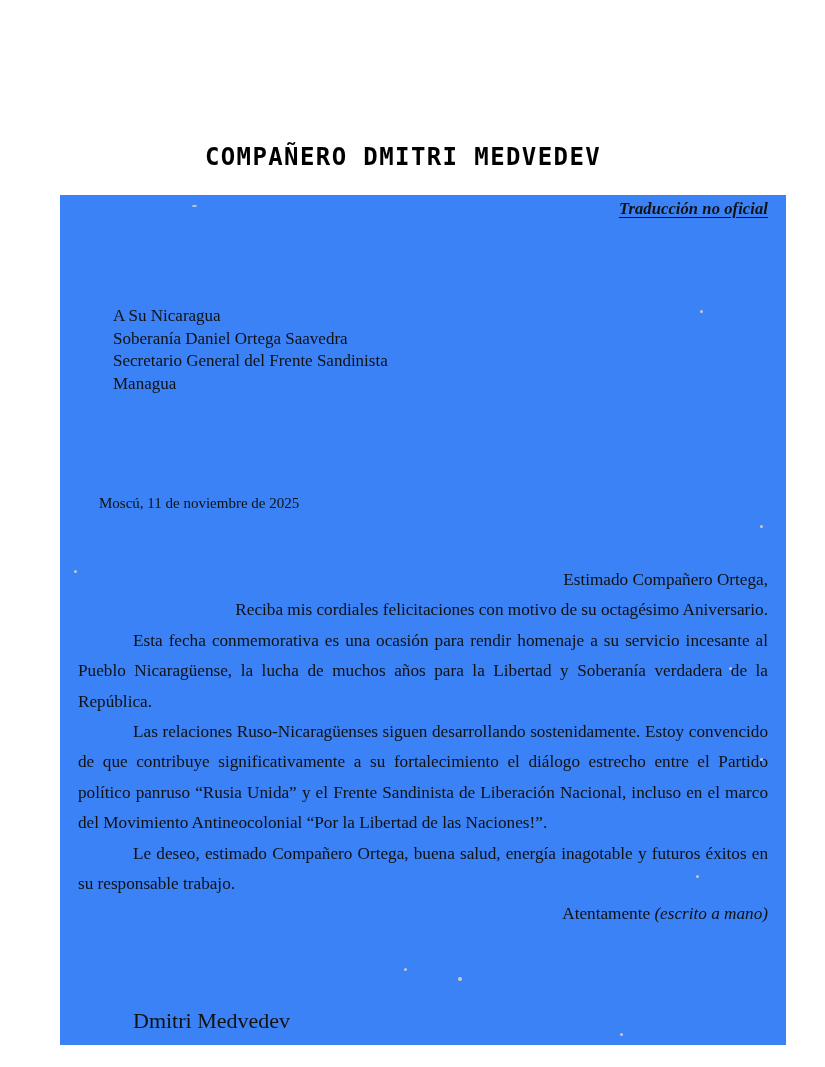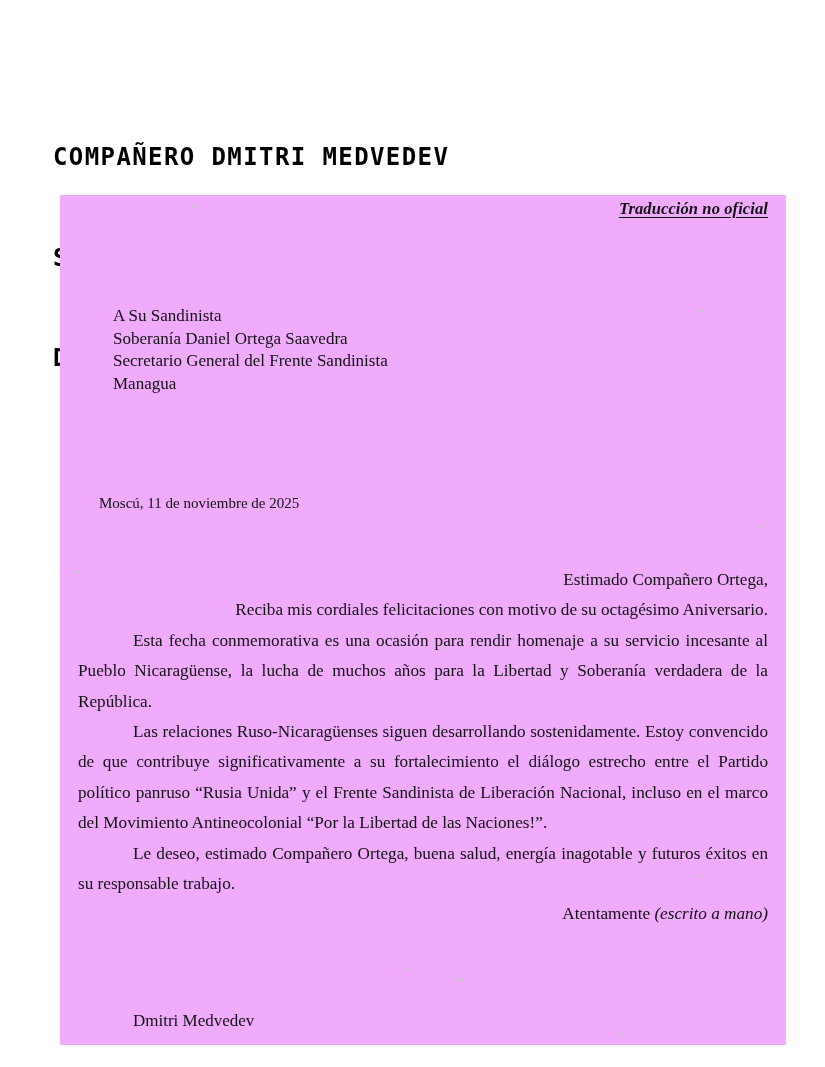--- a/index.html
+++ b/index.html
@@ -27,30 +27,31 @@
     font-family: "DejaVu Sans Mono", "Liberation Mono", monospace;
     font-weight: bold;
     font-size: 24px;
     line-height: 33.5px;
     letter-spacing: 1.4px;
     color: #000000;
     white-space: pre;
   }
   .headline .hl-line {
     display: block;
+    text-align: center;
   }
 
   
   .scan-sheet {
     position: absolute;
     left: 60px;
     top: 195px;
     width: 726px;
     height: 850px;
-    background: #f0abfc;
+    background: #3b82f6;
   }
 
   
   .letter {
     position: absolute;
     left: 0;
     top: 0;
     width: 726px;
     height: 850px;
   }
@@ -118,21 +119,21 @@
   }
 
   .closing-italic {
     font-style: italic;
   }
 
   .signature {
     position: absolute;
     left: 73px;
     top: 815px;
-    font-size: 17px;
+    font-size: 22px;
     line-height: 22px;
     color: #111111;
     white-space: nowrap;
   }
 
   
   .speck {
     position: absolute;
     background: #c9c9c9;
     border-radius: 50%;
@@ -147,21 +148,21 @@
   <span class="hl-line">SALUDA 80 CUMPLEAÑOS</span>
   <span class="hl-line">DE NUESTRO DANIEL</span>
 </div>
 
 <div class="scan-sheet">
   <div class="letter">
 
     <div class="translation-note">Traducción no oficial</div>
 
     <div class="addressee">
-      <span class="addr-line">A Su Sandinista</span>
+      <span class="addr-line">A Su Nicaragua</span>
       <span class="addr-line">Soberanía Daniel Ortega Saavedra</span>
       <span class="addr-line">Secretario General del Frente Sandinista</span>
       <span class="addr-line">Managua</span>
     </div>
 
     <div class="dateline">Moscú, 11 de noviembre de 2025</div>
 
     <div class="body-block">
       <p class="salutation no-justify">Estimado Compañero Ortega,</p>
 

